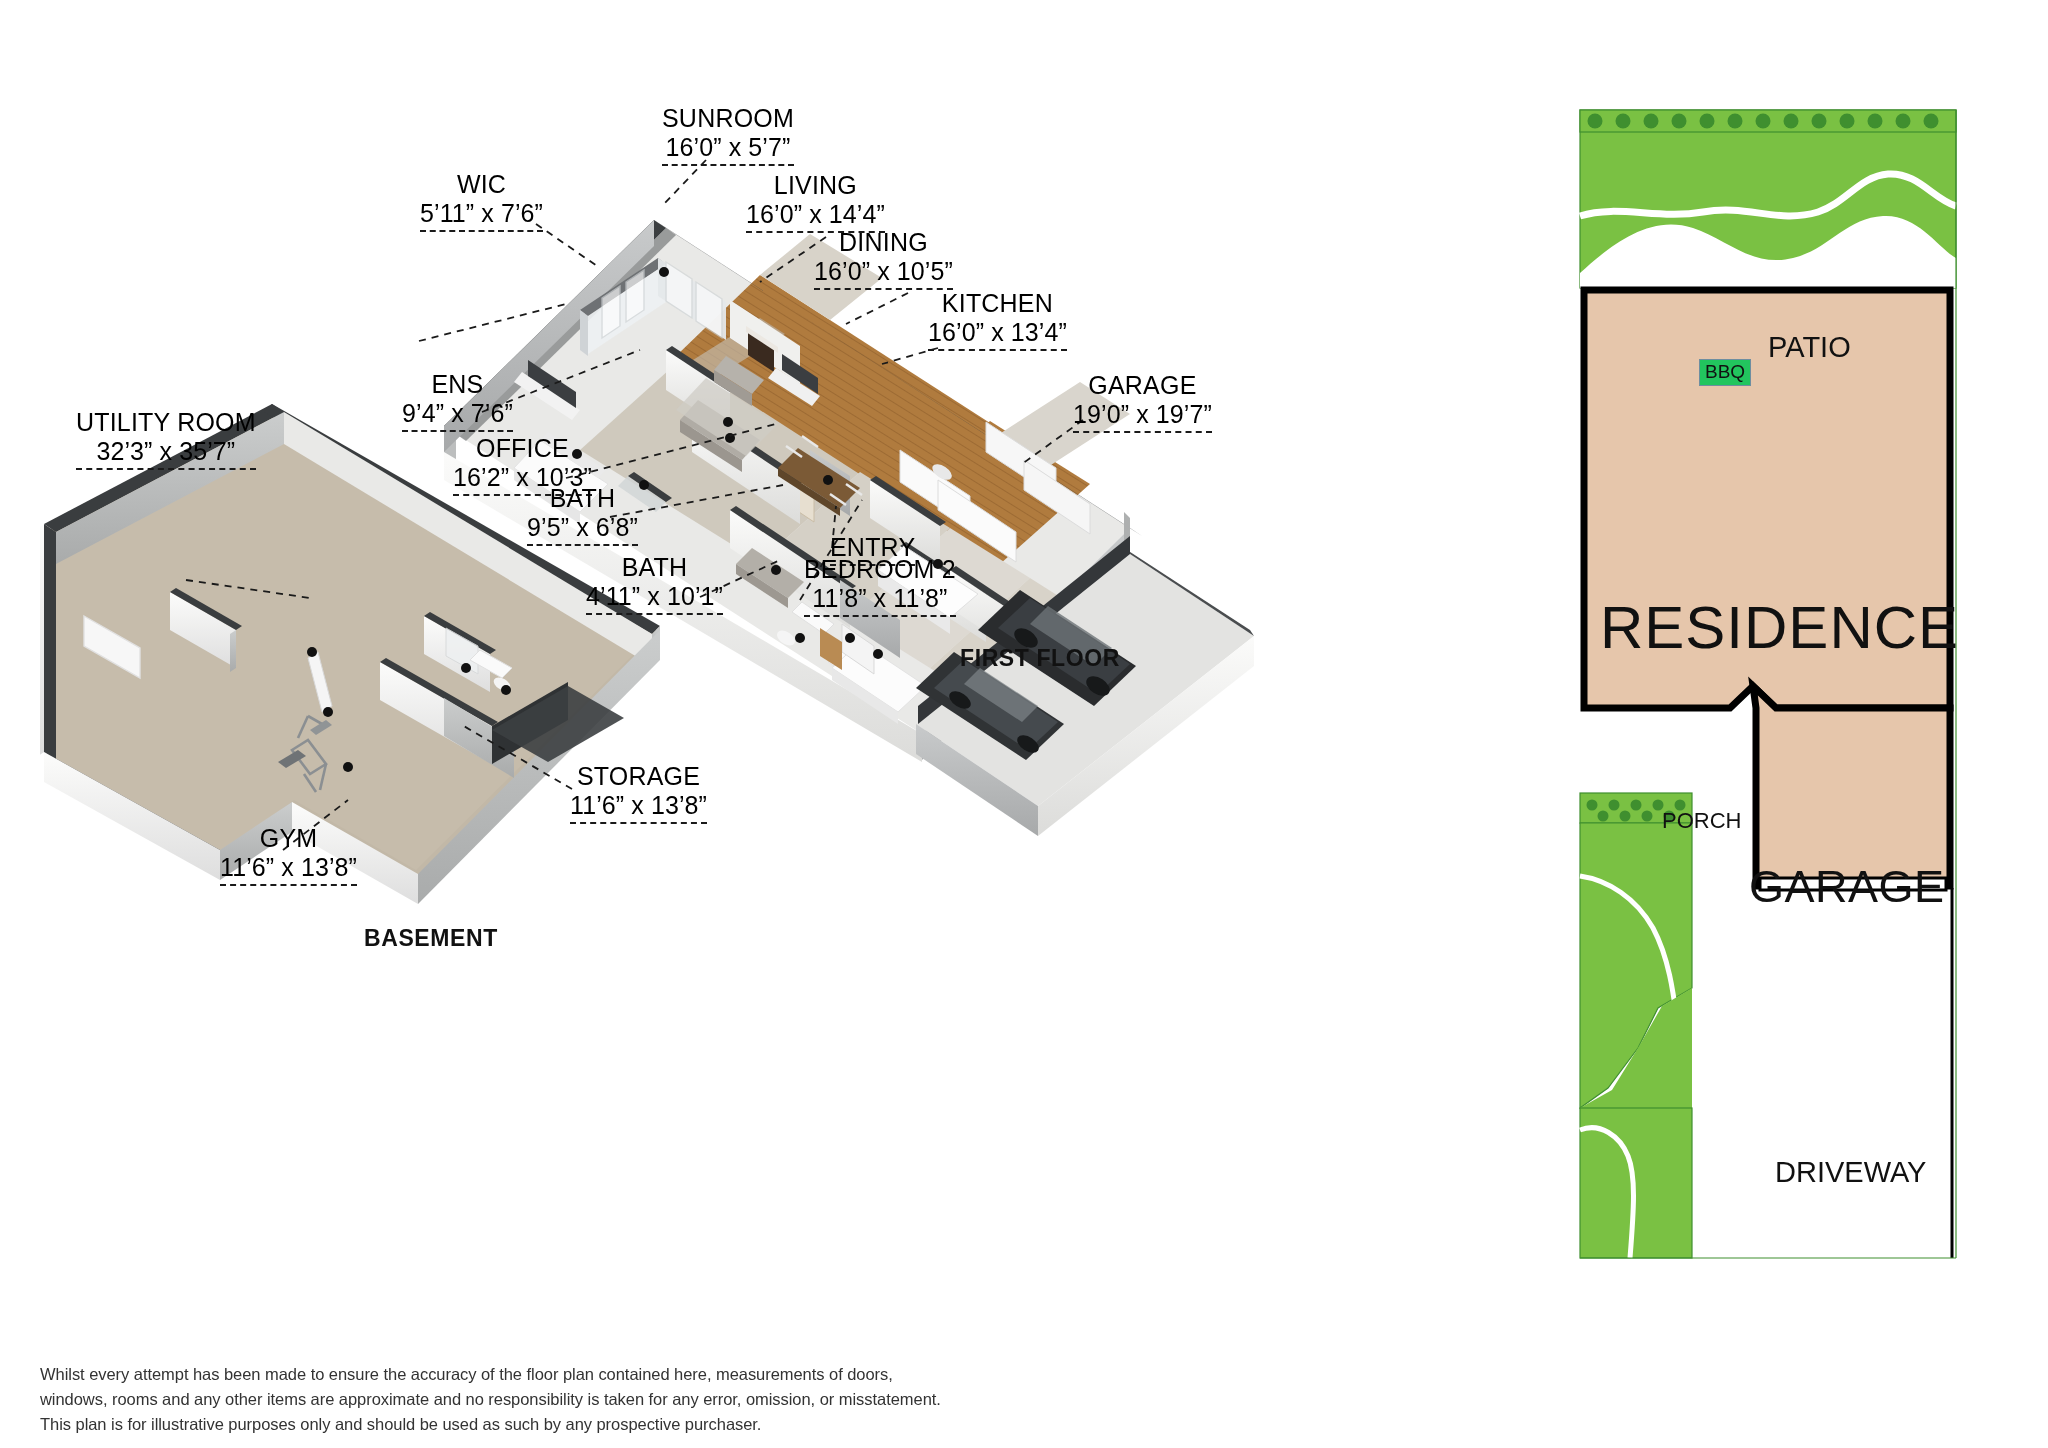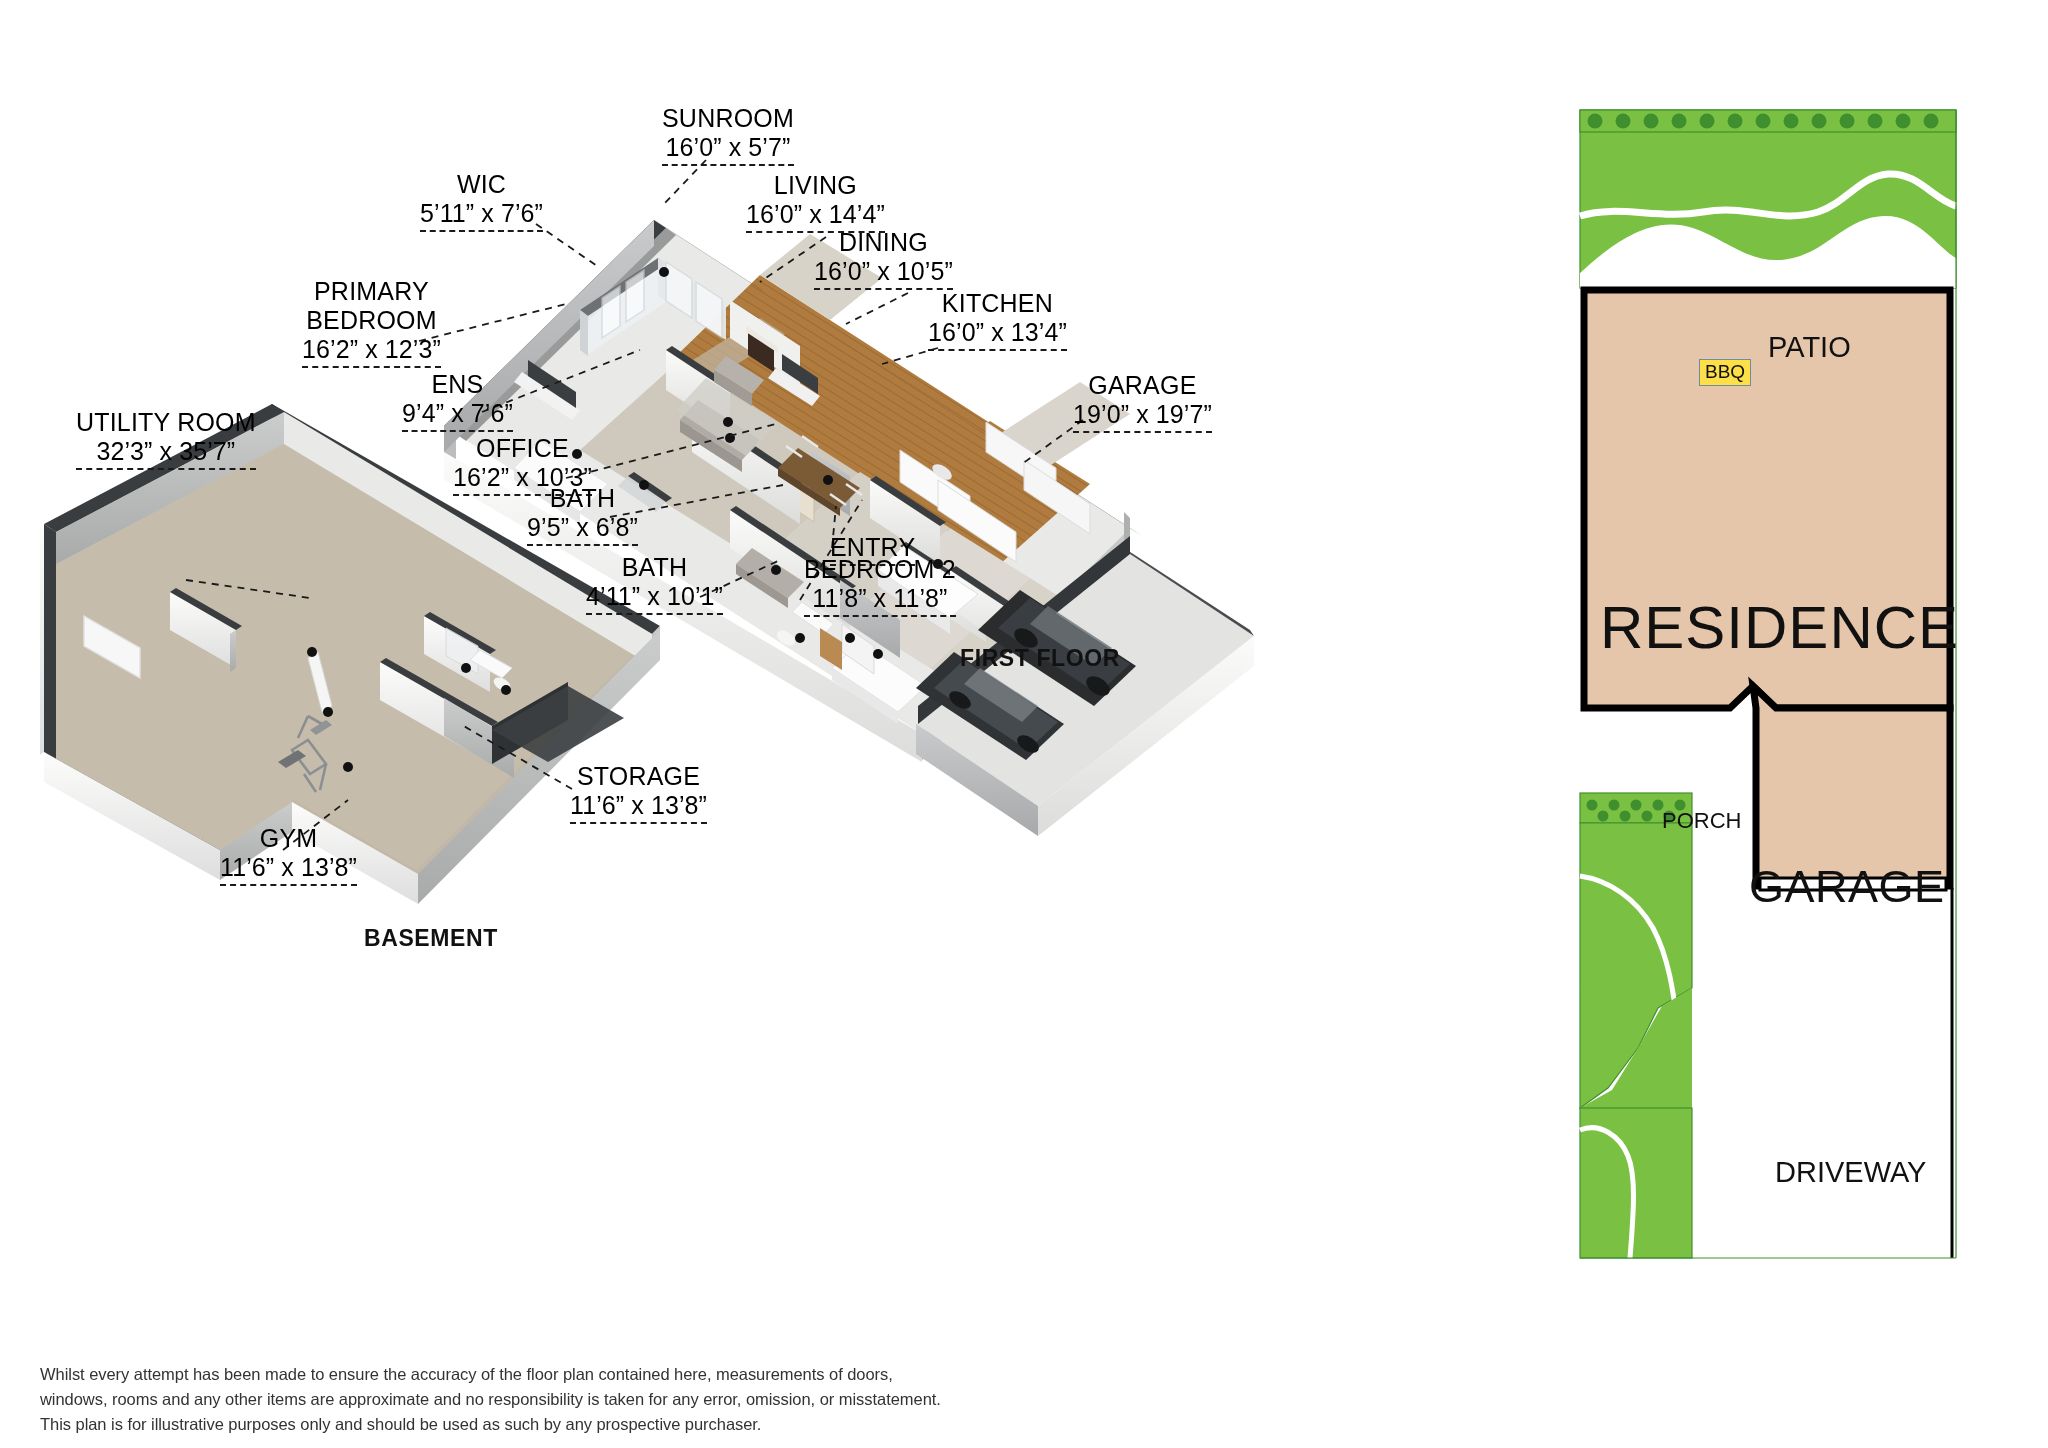--- a/index.html
+++ b/index.html
@@ -94,21 +94,21 @@
   #site-residence { font-size: 60px; letter-spacing: 1px; left: 22px; top: 485px; }
   #site-garage    { font-size: 45px; letter-spacing: 0.5px; left: 171px; top: 753px; }
   #site-patio     { font-size: 29px; left: 190px; top: 223px; }
   #site-driveway  { font-size: 29px; left: 197px; top: 1048px; }
   #site-porch     { font-size: 22px; left: 84px; top: 700px; }
   #site-bbq-label {
     position: absolute;
     left: 121px; top: 251px;
     font-size: 19px;
     color: #111;
-    background: #fde047;
+    background: #22c55e;
     border: 1.5px solid #6e8ea0;
     padding: 0px 5px 1px 5px;
     line-height: 1.25;
   }
 
   svg { display: block; }
 </style>
 </head>
 <body>
 
@@ -431,25 +431,20 @@
   <div class="callout" style="left:814px;top:228px;">
     <span class="rname">DINING</span>
     <span class="rdim">16’0” x 10’5”</span>
   </div>
 
   <div class="callout" style="left:928px;top:289px;">
     <span class="rname">KITCHEN</span>
     <span class="rdim">16’0” x 13’4”</span>
   </div>
 
-  <div class="callout" style="left:302px;top:277px;">
-    <span class="rname">PRIMARY</span>
-    <span class="rname">BEDROOM</span>
-    <span class="rdim">16’2” x 12’3”</span>
-  </div>
 
   <div class="callout" style="left:1073px;top:371px;">
     <span class="rname">GARAGE</span>
     <span class="rdim">19’0” x 19’7”</span>
   </div>
 
   <div class="callout" style="left:402px;top:370px;">
     <span class="rname">ENS</span>
     <span class="rdim">9’4” x 7’6”</span>
   </div>

